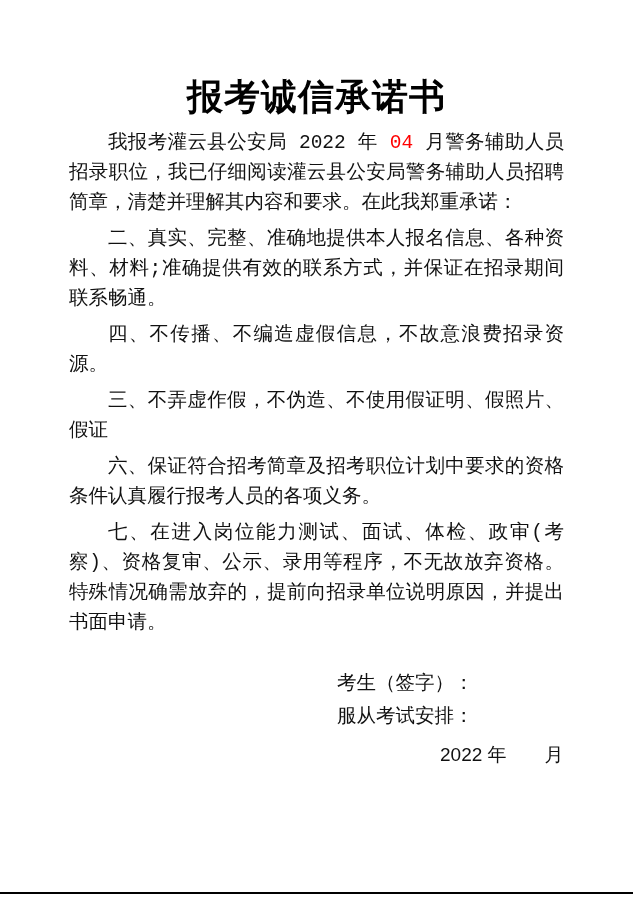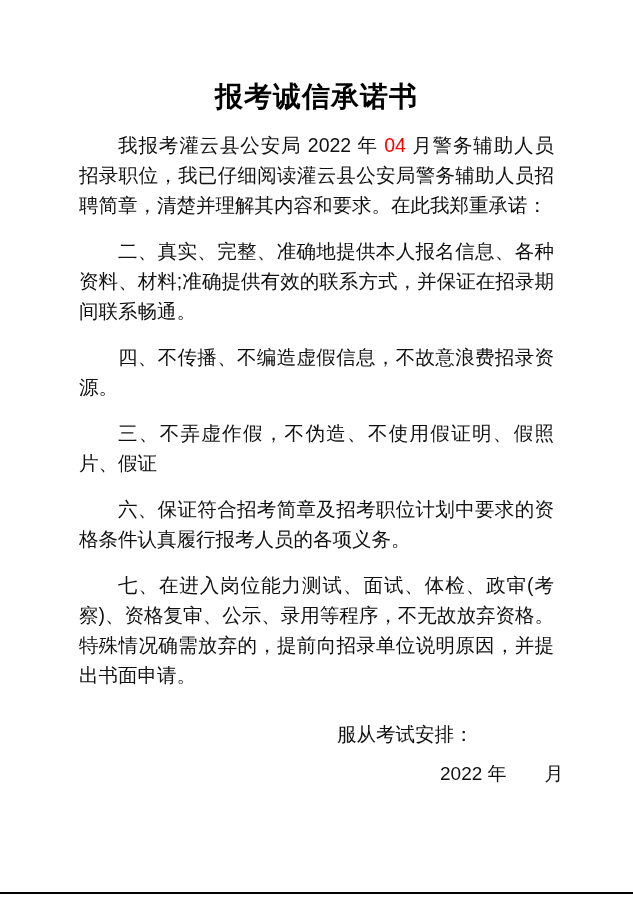--- a/index.html
+++ b/index.html
@@ -11,36 +11,37 @@
     font-family: "Liberation Sans", "DejaVu Sans", sans-serif;
   }
   .page {
     position: absolute; inset: 0;
     background: #ffffff;
     color: #111111;
   }
   .doc-title {
     margin: 80px 0 0 0;
     text-align: center;
-    font-size: 28px;
+    font-size: 36px;
     line-height: 34px;
     font-weight: bold;
     color: #000000;
     letter-spacing: 1px;
   }
   .doc-body {
     margin: 14px 63px 0 63px;
     font-size: 19.5px;
     line-height: 30px;
     text-align: justify;
     text-justify: inter-ideograph;
   }
   .doc-body p {
-    margin: 16px;
+    margin: 6px;
     text-indent: 2em;
+    font-family: Liberation Mono, monospace;
   }
   .red-text { color: #ff0000; }
   .signature-block {
     margin: 28px 0 0 337px;
     font-size: 19.5px;
     line-height: 33px;
   }
   .date-line {
     margin: 10px 0 0 440px;
     font-size: 19px;
@@ -73,20 +74,21 @@
 
 
     <p>六、保证符合招考简章及招考职位计划中要求的资格条件认真履行报考人员的各项义务。</p>
 
     <p>七、在进入岗位能力测试、面试、体检、政审(考察)、资格复审、公示、录用等程序，不无故放弃资格。特殊情况确需放弃的，提前向招录单位说明原因，并提出书面申请。</p>
 
 
   </div>
 
   <div class="signature-block">
+    <div>考生（签字）：</div>
     <div>服从考试安排：</div>
   </div>
 
   <div class="date-line">2022 年　　月</div>
 
   <div class="bottom-rule"></div>
 
 </div>
 
 </body></html>

